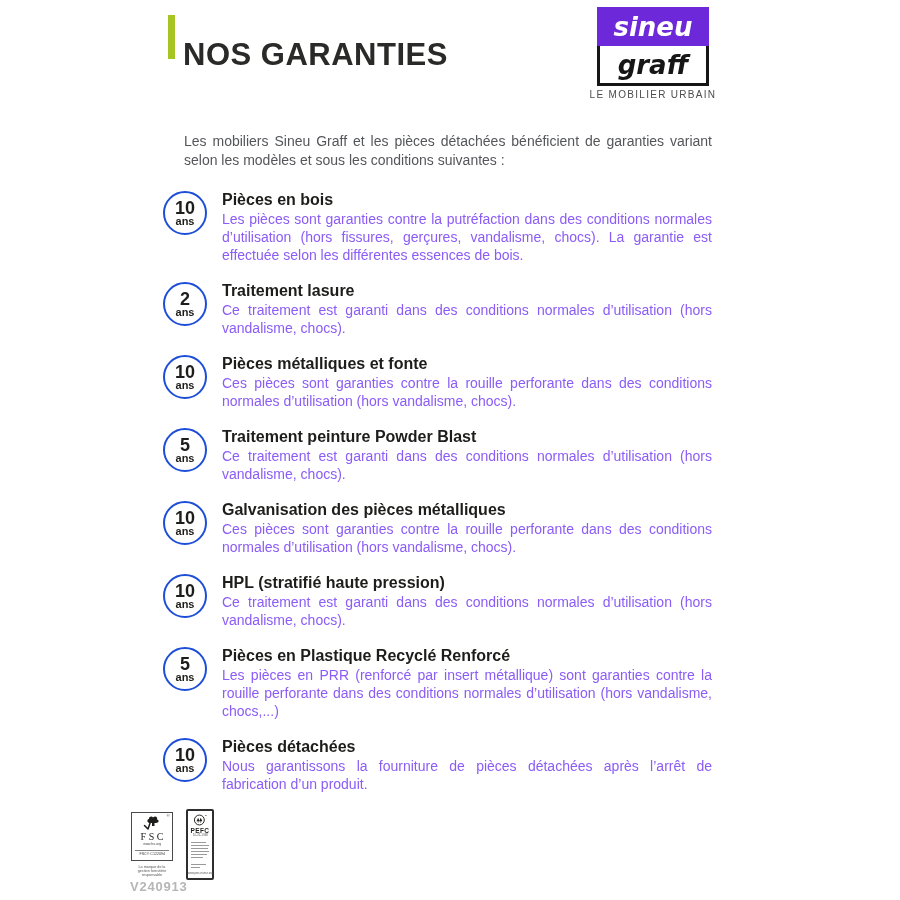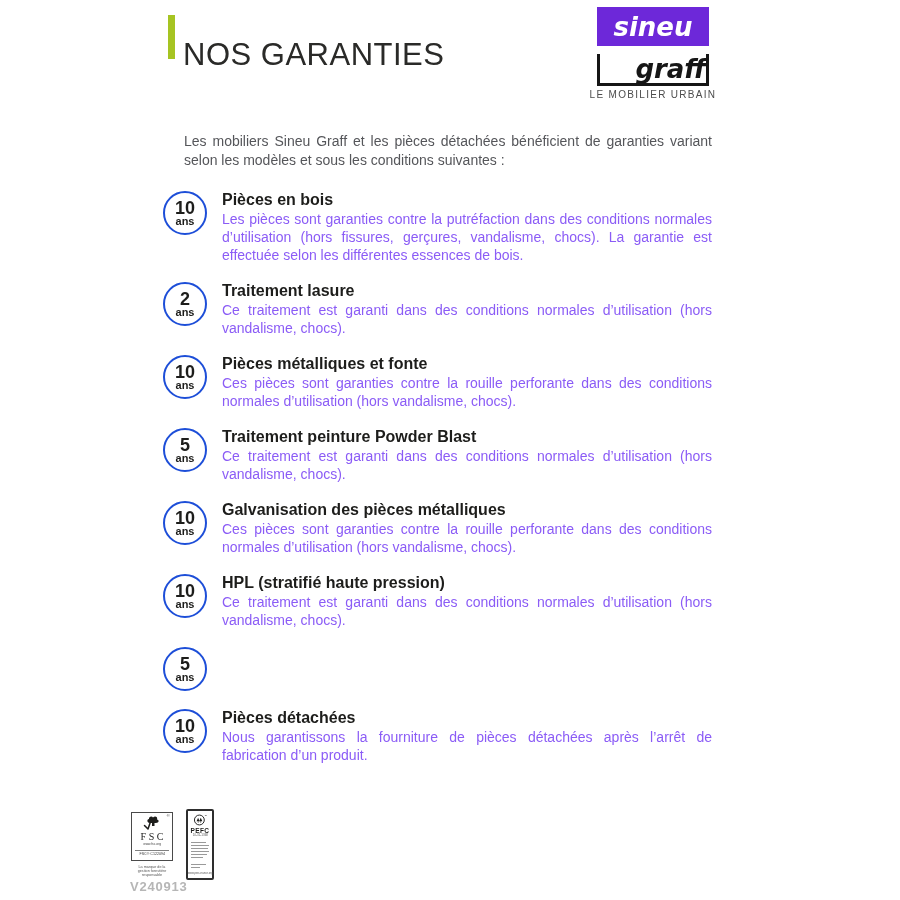--- a/index.html
+++ b/index.html
@@ -8,25 +8,25 @@
     width:900px; height:900px; background:#ffffff;
     font-family:"Liberation Sans", sans-serif;
     color:#1d1d1b;
   }
   .page { position:relative; width:900px; height:900px; overflow:hidden; background:#fff; }
 
   
   .accent-bar { position:absolute; left:168px; top:15px; width:7px; height:44px; background:#a6c422; }
   .page-title {
     position:absolute; left:183px; top:16px;
-    font-size:31px; font-weight:400; color:#2a2a28; letter-spacing:.5px;
+    font-size:31px; font-weight:700; color:#2a2a28; letter-spacing:.5px;
   }
   .logo { position:absolute; left:597px; top:7px; width:112px; }
   .logo-top { height:39px; background:#6d28d9; color:#fff; display:flex; align-items:center; justify-content:center; }
-  .logo-bottom { height:32px; border:3px solid #161616; border-top:none; background:#fff; color:#161616; display:flex; align-items:center; justify-content:flex-end;margin-top:8px; }
+  .logo-bottom { height:40px; border:3px solid #161616; border-top:none; background:#fff; color:#161616; display:flex; align-items:center; justify-content:center; }
   .logo-word { font-family:"DejaVu Sans", sans-serif; font-weight:700; font-style:italic; font-size:26px; letter-spacing:0; }
   .logo-tagline {
     position:absolute; left:588px; top:89px; width:130px; text-align:center;
     font-size:10px; letter-spacing:1.3px; color:#4c4c4c;
   }
 
   
   .content { position:absolute; left:163px; top:132px; width:549px; }
   .intro {
     margin:0 0 20px 21px; width:528px;
@@ -165,20 +165,24 @@
       <div class="item-text">
         <div class="item-title">HPL (stratifié haute pression)</div>
         <div class="item-desc">Ce traitement est garanti dans des conditions normales d’utilisation (hors vandalisme, chocs).</div>
       </div>
     </div>
 
     <div class="item">
       <div class="badge">
         <span class="badge-years">5</span>
         <span class="badge-unit">ans</span>
+      </div>
+      <div class="item-text">
+        <div class="item-title">Pièces en Plastique Recyclé Renforcé</div>
+        <div class="item-desc">Les pièces en PRR (renforcé par insert métallique) sont garanties contre la rouille perforante dans des conditions normales d’utilisation (hors vandalisme, chocs,...)</div>
       </div>
     </div>
 
     <div class="item">
       <div class="badge">
         <span class="badge-years">10</span>
         <span class="badge-unit">ans</span>
       </div>
       <div class="item-text">
         <div class="item-title">Pièces détachées</div>

